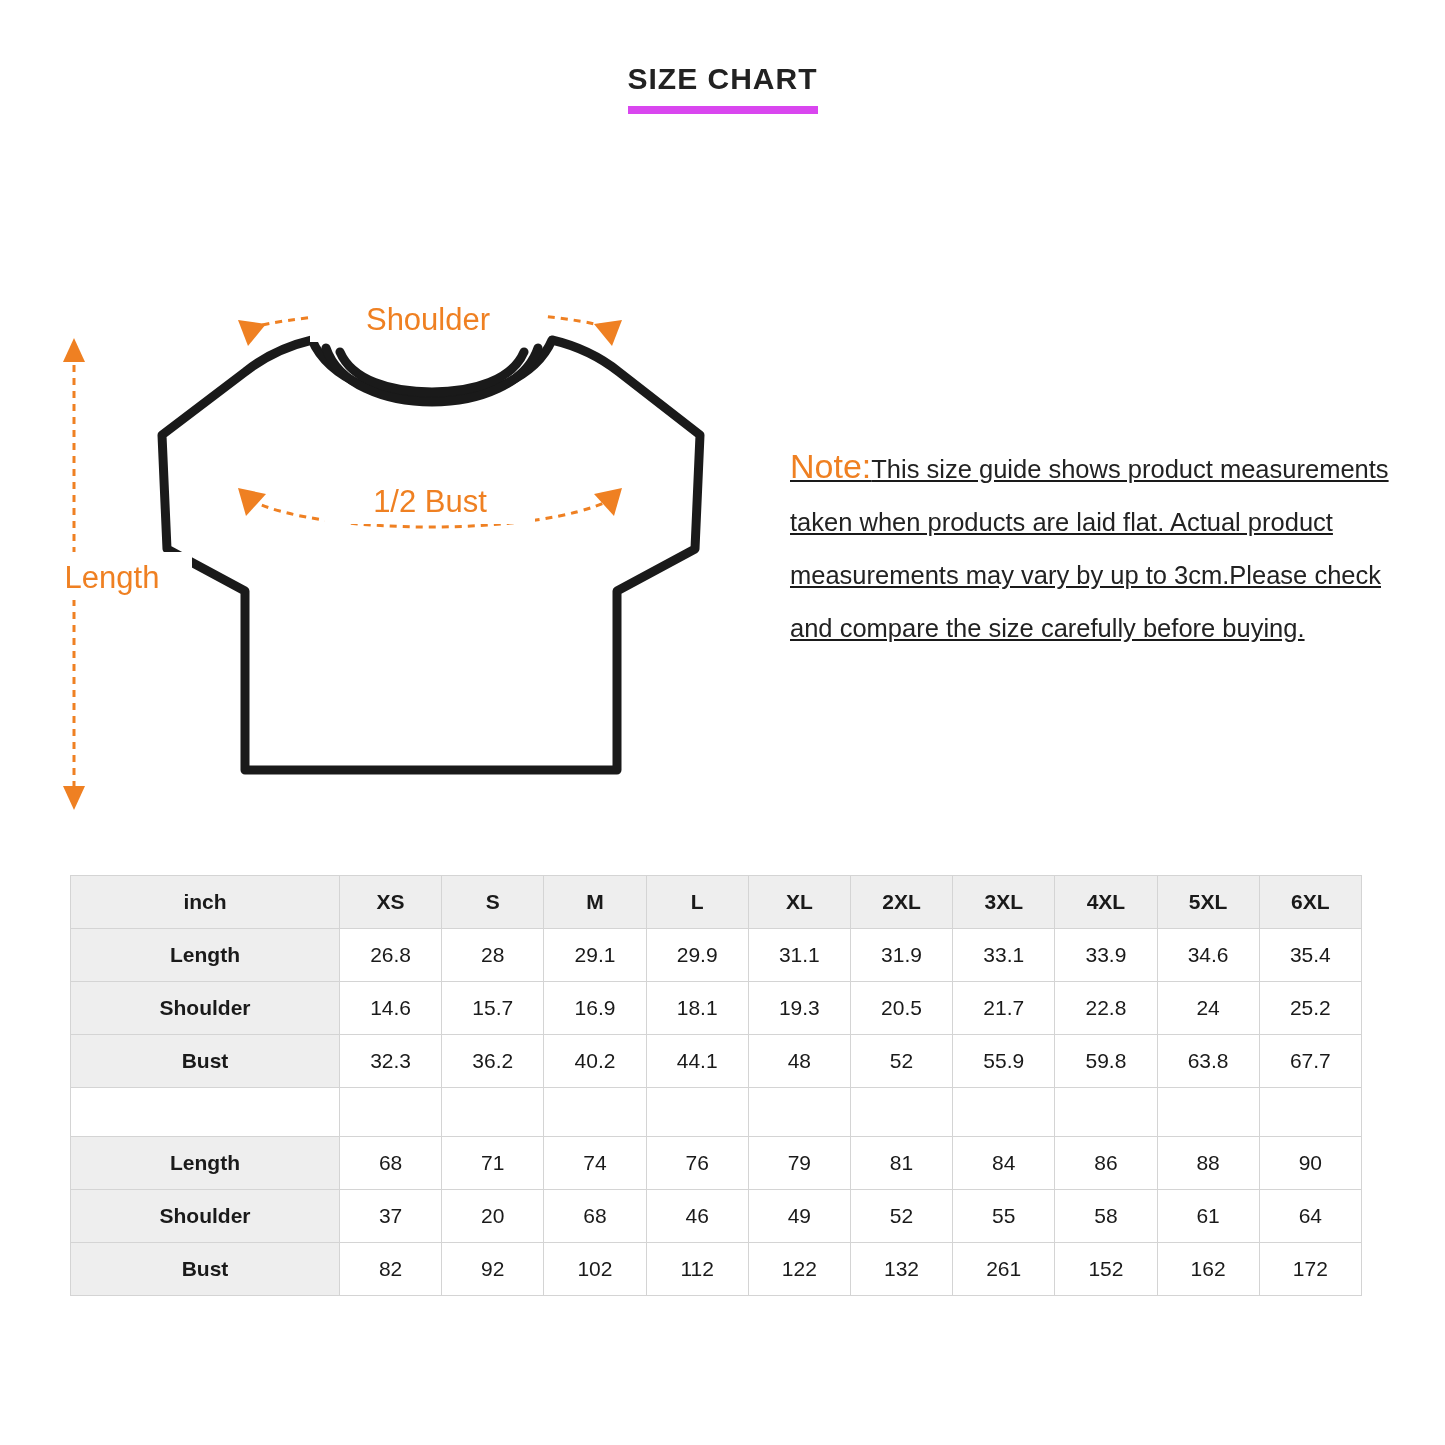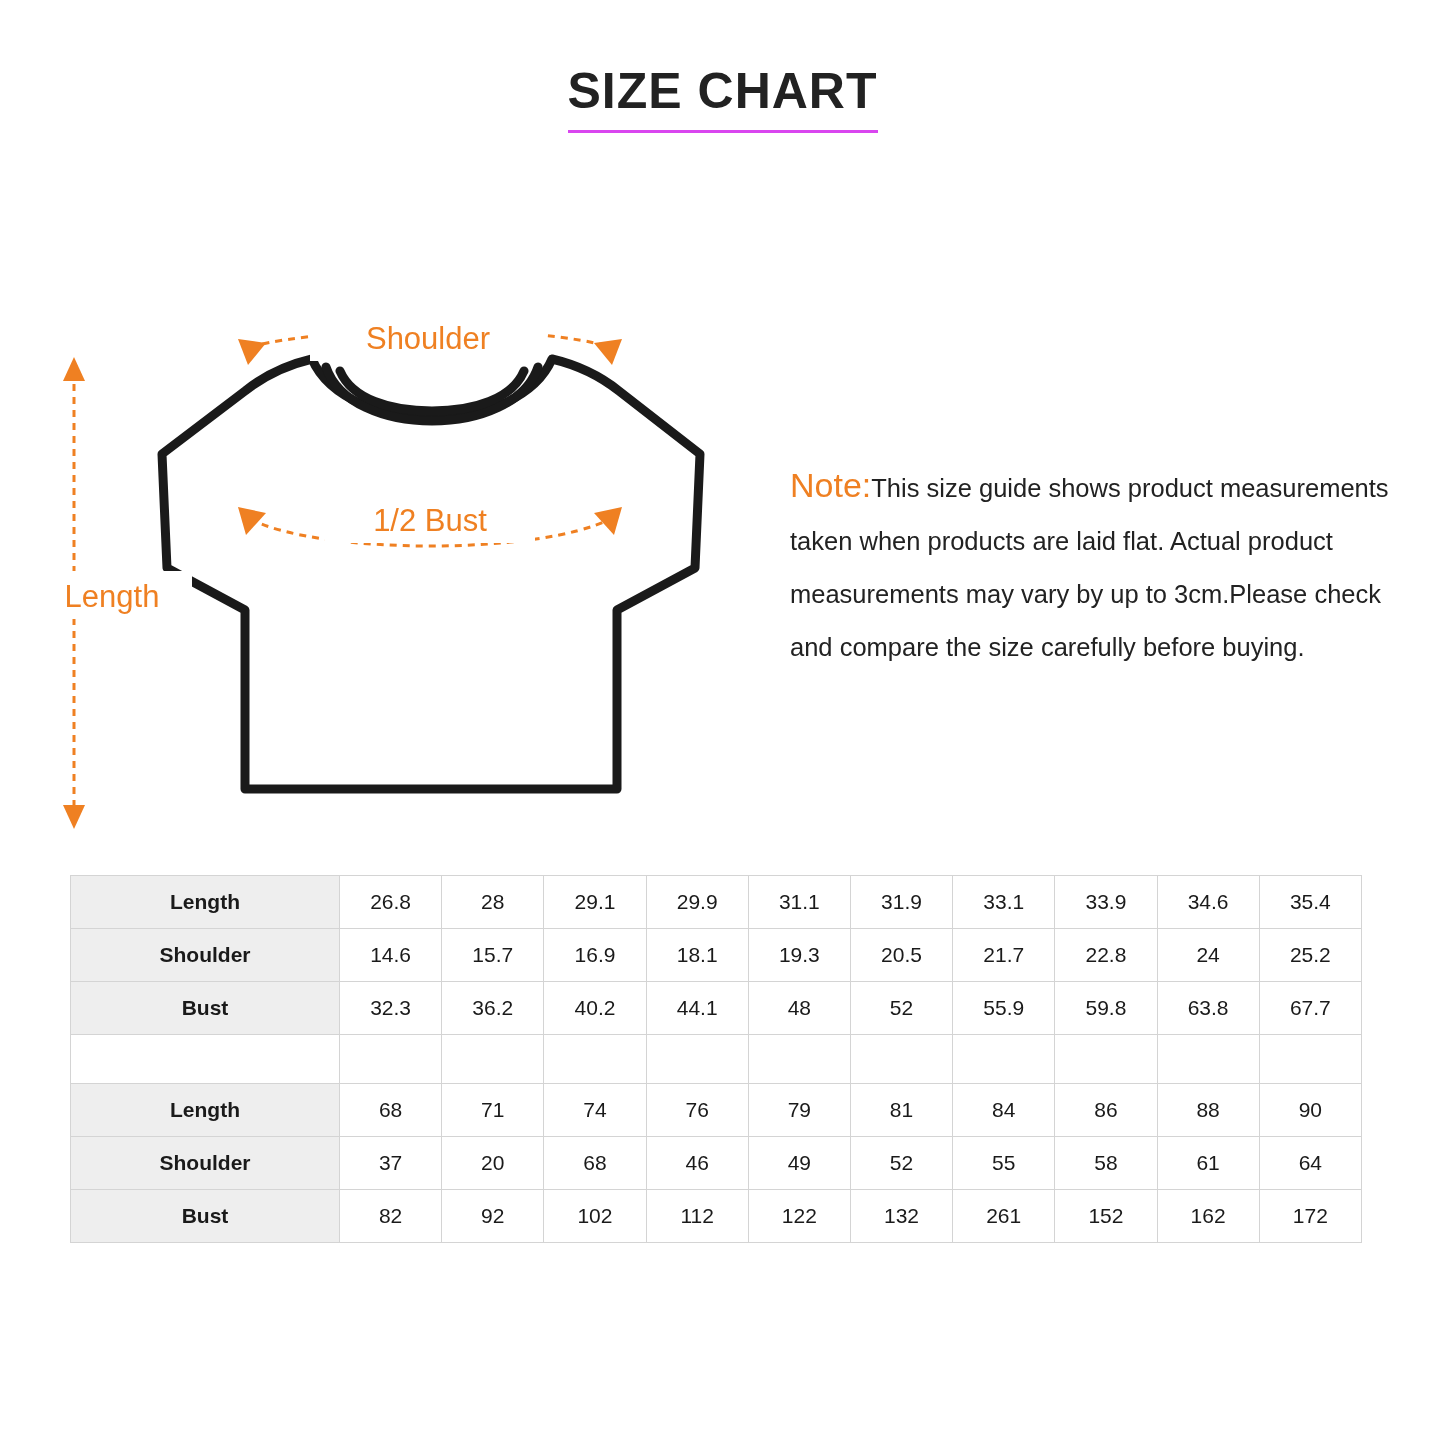--- a/index.html
+++ b/index.html
@@ -16,26 +16,26 @@
     overflow: hidden;
   }
 
   
   .title-wrap {
     text-align: center;
     padding-top: 62px;
   }
   .title {
     display: inline-block;
-    font-size: 50px;
+    font-size: 30px;
     font-weight: bold;
     letter-spacing: 1px;
     color: #222222;
     padding-bottom: 10px;
-    border-bottom: 3px solid #d946ef;
+    border-bottom: 8px solid #d946ef;
   }
 
   
   .upper {
     position: relative;
     height: 620px;
   }
 
   .shirt-area {
     position: absolute;
@@ -43,20 +43,21 @@
     top: 190px;
     width: 720px;
     height: 560px;
   }
 
   .note-block {
     position: absolute;
     left: 790px;
     top: 300px;
     width: 600px;
+    text-decoration: underline;
   }
   .note-text {
     font-size: 25.5px;
     line-height: 53px;
     color: #222222;
   }
   .note-label {
     color: #ef8022;
     font-size: 34px;
     vertical-align: baseline;
@@ -169,20 +170,33 @@
 
   <div class="note-block">
     <p class="note-text"><span class="note-label">Note:</span><span>This size guide shows product measurements taken when products are laid flat. Actual product measurements may vary by up to 3cm.Please check and compare the size carefully before buying.</span></p>
   </div>
 </div>
 
 <div class="tables">
   <table>
     <tbody>
 
+      <tr>
+        <td class="label-col">inch</td>
+        <td class="head">XS</td>
+        <td class="head">S</td>
+        <td class="head">M</td>
+        <td class="head">L</td>
+        <td class="head">XL</td>
+        <td class="head">2XL</td>
+        <td class="head">3XL</td>
+        <td class="head">4XL</td>
+        <td class="head">5XL</td>
+        <td class="head">6XL</td>
+      </tr>
 
       <tr>
         <td class="label-col">Length</td>
         <td class="val">26.8</td>
         <td class="val">28</td>
         <td class="val">29.1</td>
         <td class="val">29.9</td>
         <td class="val">31.1</td>
         <td class="val">31.9</td>
         <td class="val">33.1</td>

